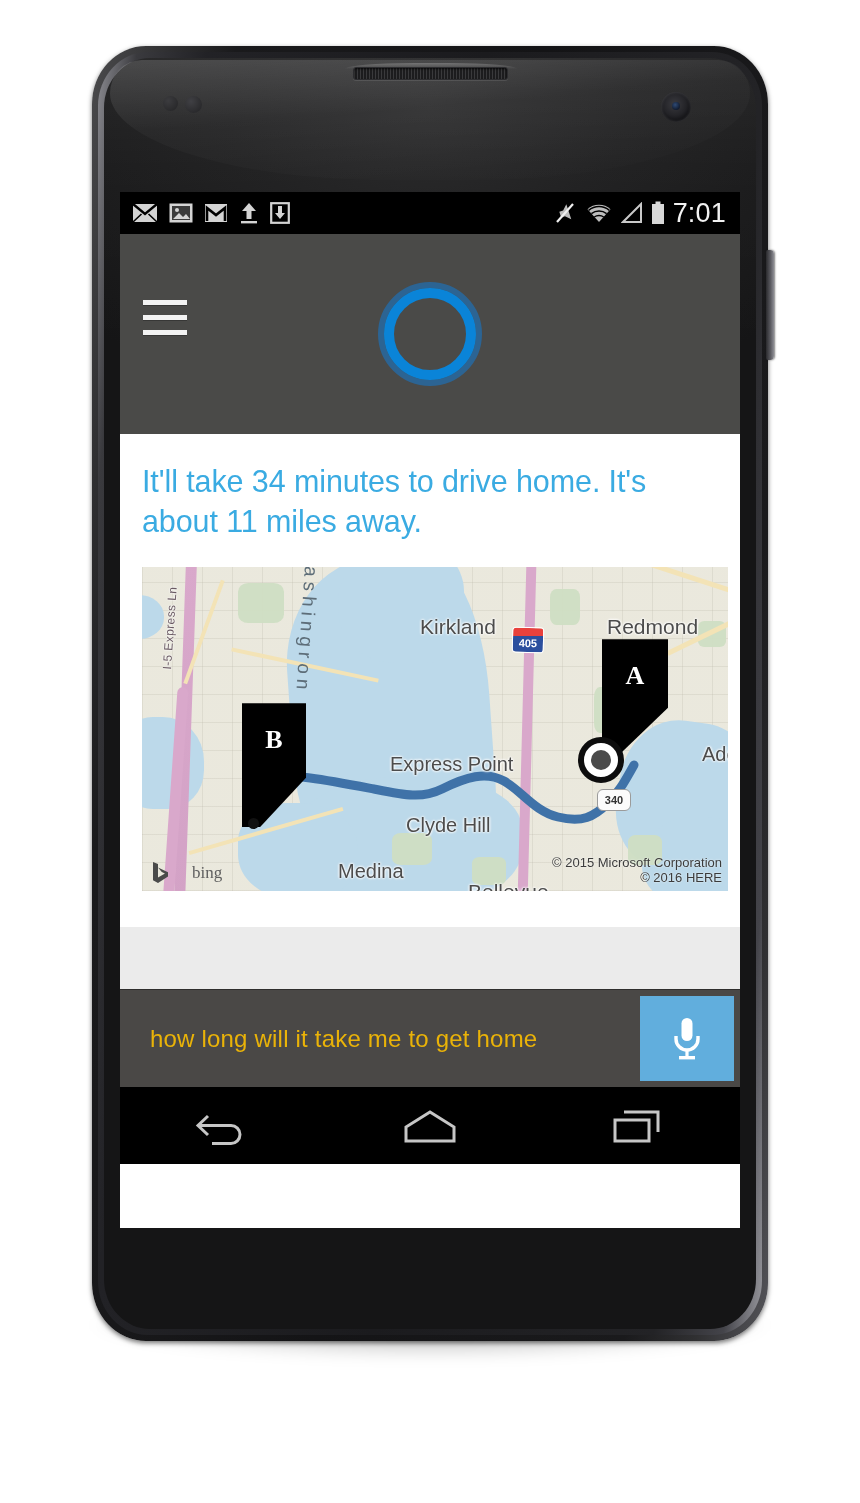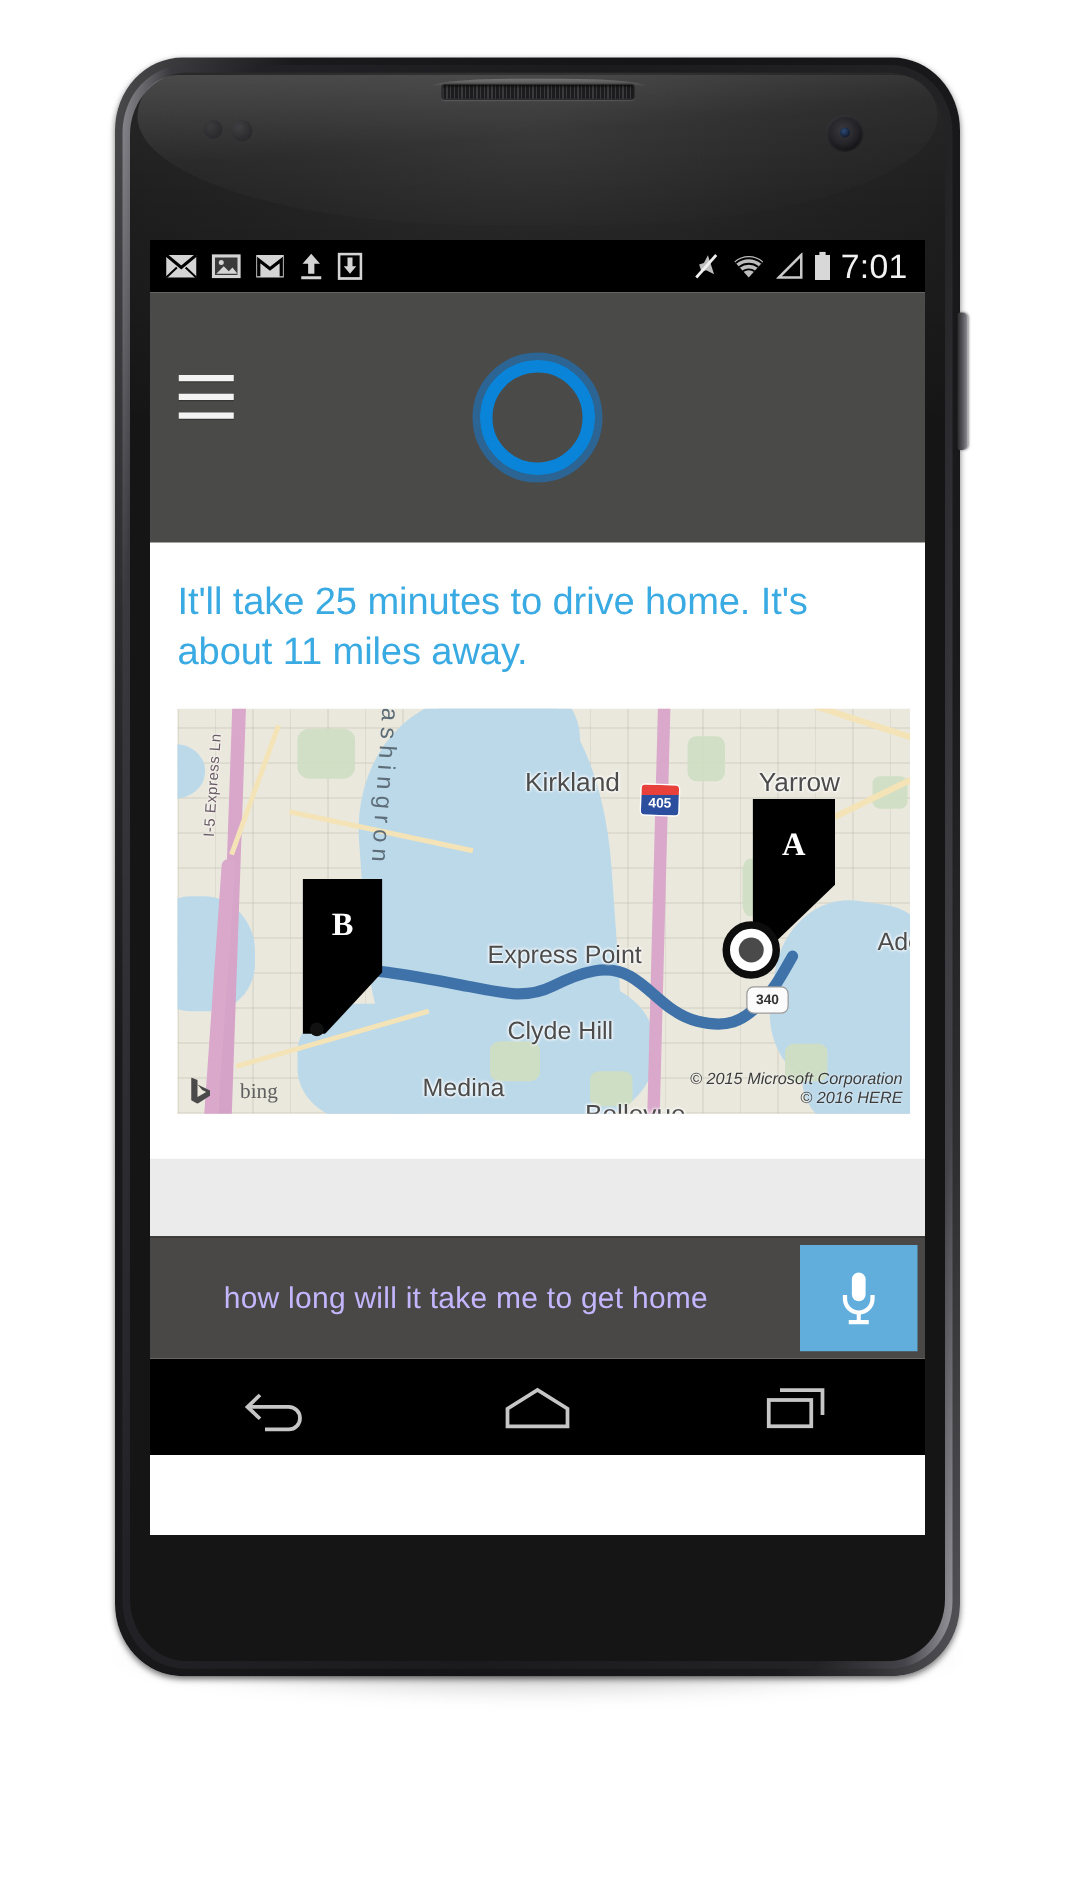--- a/index.html
+++ b/index.html
@@ -274,39 +274,39 @@
   }
 
   
   .bing{
     position:absolute; left:10px; bottom:8px; display:flex; align-items:center; gap:22px;
     color:#5f5f5f; font-size:17px;font-family:Liberation Serif, serif;
   }
   .bing-glyph{ width:18px; height:21px; }
   .map-credit{
     position:absolute; right:6px; bottom:6px; text-align:right; line-height:1.18;
-    color:#3b3b3b; font-size:13px; text-shadow:0 0 2px rgba(255,255,255,0.9);font-style:italic;
+    color:#3b3b3b; font-size:13px; text-shadow:0 0 2px rgba(255,255,255,0.9);
   }
   .map-credit span{ display:block; }
 
   .route-time{
     padding:10px 0 0 0; color:#1d1d1d; font-size:23px;
   }
 
   .grey-filler{ height:62px; background:#ebebeb; }
   .white-filler{ background:#ffffff; height:36px; }
 
   
   .input-bar{
     position:relative; height:98px; background:#4a4846; display:flex; align-items:stretch;
     border-top:1px solid #2e2d2c;
   }
   .input-text{
     flex:1; display:flex; align-items:center; padding-left:30px;
-    color:#c4b5fd; font-size:24px; letter-spacing:0.2px;margin-left:29px;
+    color:#eab308; font-size:24px; letter-spacing:0.2px;
   }
   .mic-btn{
     width:94px; margin:6px 6px 6px 0; background:#61aedd;
     display:flex; align-items:center; justify-content:center; cursor:pointer;
   }
 
   
   .navbar{
     height:77px; background:#000000; display:flex; align-items:center; justify-content:space-around;
   }
@@ -382,21 +382,21 @@
     <div class="cortana-header">
       <div class="hamburger">
         <span></span>
         <span></span>
         <span></span>
       </div>
       <div class="cortana-ring"></div>
     </div>
 
     <div class="answer-panel">
-      <div class="answer-text">It'll take 25 minutes to drive home. It's about 11 miles away.</div>
+      <div class="answer-text">It'll take 34 minutes to drive home. It's about 11 miles away.</div>
 
       <div class="map-card">
         <div class="map">
 
           <div class="map-land"></div>
           <div class="map-grid"></div>
 
           <div class="water lake-main"></div>
           <div class="water lake-n"></div>
           <div class="water lake-s"></div>
@@ -426,21 +426,21 @@
           <svg class="route" viewBox="0 0 586 324">
             <path d="M112 208 C 150 206, 190 214, 232 222 C 262 228, 280 232, 300 222
                      C 324 210, 344 204, 362 214 C 380 224, 392 244, 416 250
                      C 440 256, 452 250, 466 236 C 478 224, 484 212, 492 198" fill="none" stroke="#3f72a8" stroke-width="9" stroke-linecap="round" stroke-linejoin="round"></path>
           </svg>
 
           <div class="shield i405">405</div>
           <div class="shield r520">340</div>
 
           <div class="mlabel lbl-kirkland">Kirkland</div>
-          <div class="mlabel lbl-redmond">Yarrow</div>
+          <div class="mlabel lbl-redmond">Redmond</div>
           <div class="mlabel lbl-yarrow">Express Point</div>
           <div class="mlabel lbl-clyde">Clyde Hill</div>
           <div class="mlabel lbl-medina">Medina</div>
           <div class="mlabel lbl-bellevue">Bellevue</div>
           <div class="mlabel lbl-ade">Ade</div>
           <div class="mlabel lbl-washington">ashingron</div>
           <div class="mlabel lbl-expressln">I-5 Express Ln</div>
 
           <div class="pin pin-b">
             <div class="pin-letter">B</div>

